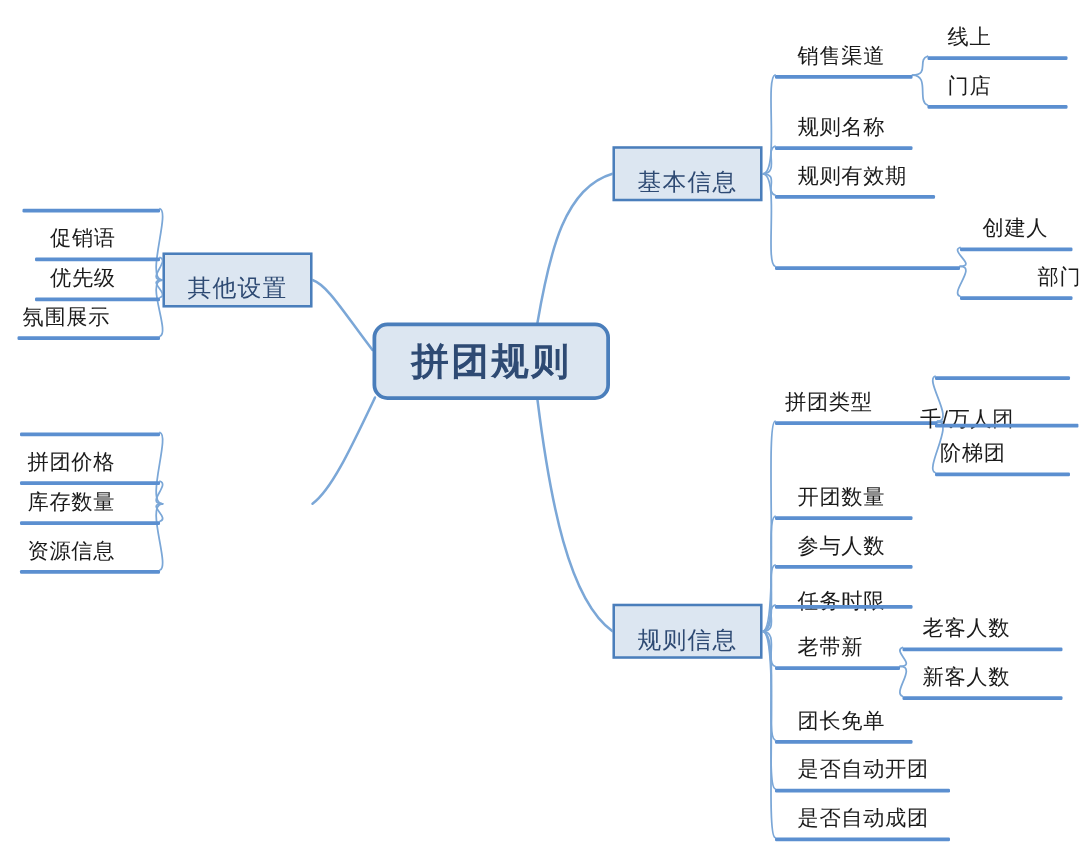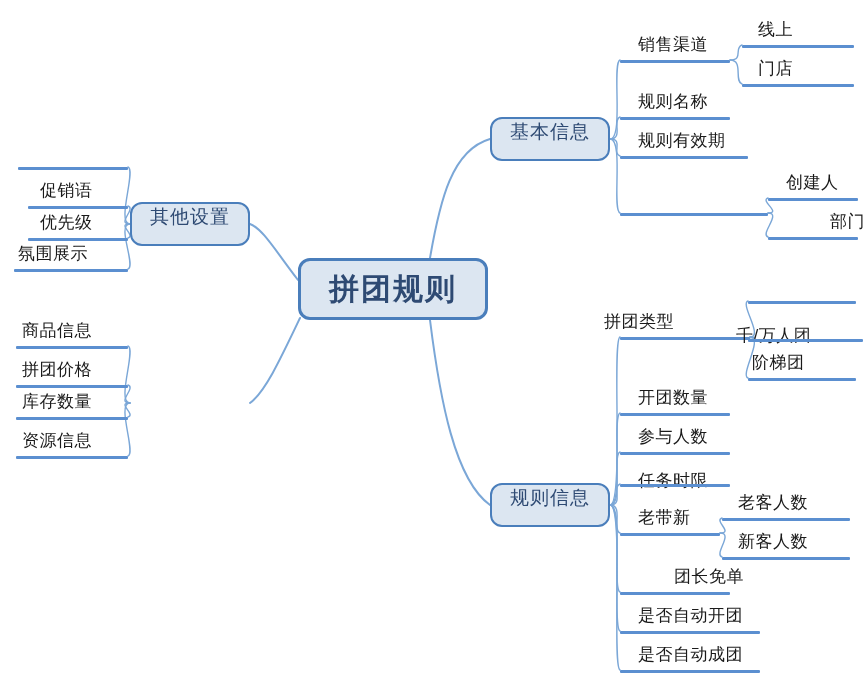--- a/index.html
+++ b/index.html
@@ -41,25 +41,25 @@
     color: #2e4a73;
     display: flex;
     align-items: center;
     justify-content: center;
     letter-spacing: 2px;
   }
   
   .node.branch {
     background: #dce6f1;
     border: 2px solid #4a7ebb;
-    border-radius: 12px;
+    border-radius: 0;
     font-size: 19px;
     color: #2e4a73;
     display: flex;
-    align-items: flex-start;
+    align-items: flex-end;
     justify-content: center;
     letter-spacing: 1px;
   }
   
   .node.leaf {
     font-size: 17px;
     color: #1a1a1a;
     display: flex;
     align-items: flex-end;
     padding-bottom: 2px;
@@ -162,21 +162,21 @@
   <div class="node leaf align-left" style="left:786px; top:170px; width:70px; height:26px;">
     <span>创建人</span>
   </div>
   <div class="underline" style="left:768px; top:198px; width:90px;"></div>
 
   <div class="node leaf align-left" style="left:786px; top:209px; width:70px; height:26px;margin-left:44px;">
     <span>部门</span>
   </div>
   <div class="underline" style="left:768px; top:237px; width:90px;"></div>
 
-  <div class="node leaf align-left" style="left:604px; top:309px; width:110px; height:26px;text-align:right;">
+  <div class="node leaf align-left" style="left:628px; top:309px; width:110px; height:26px;text-align:right;">
     <span>拼团类型</span>
   </div>
   <div class="underline" style="left:620px; top:337px; width:130px;"></div>
 
   <div class="underline" style="left:748px; top:301px; width:108px;"></div>
 
   <div class="node leaf align-left" style="left:736px; top:311px; width:110px; height:26px;margin-top:12px;">
     <span>千/万人团</span>
   </div>
   <div class="underline" style="left:748px; top:339px; width:115px;"></div>
@@ -209,21 +209,21 @@
   <div class="node leaf align-left" style="left:738px; top:490px; width:100px; height:26px;">
     <span>老客人数</span>
   </div>
   <div class="underline" style="left:722px; top:518px; width:128px;"></div>
 
   <div class="node leaf align-left" style="left:738px; top:529px; width:100px; height:26px;">
     <span>新客人数</span>
   </div>
   <div class="underline" style="left:722px; top:557px; width:128px;"></div>
 
-  <div class="node leaf align-left" style="left:674px; top:564px; width:110px; height:26px;text-align:right;">
+  <div class="node leaf align-left" style="left:638px; top:564px; width:110px; height:26px;text-align:right;">
     <span>团长免单</span>
   </div>
   <div class="underline" style="left:620px; top:592px; width:110px;"></div>
 
   <div class="node leaf align-left" style="left:638px; top:603px; width:130px; height:26px;">
     <span>是否自动开团</span>
   </div>
   <div class="underline" style="left:620px; top:631px; width:140px;"></div>
 
   <div class="node leaf align-left" style="left:638px; top:642px; width:130px; height:26px;">
@@ -241,23 +241,20 @@
   <div class="node leaf align-left" style="left:40px; top:210px; width:90px; height:26px;">
     <span>优先级</span>
   </div>
   <div class="underline" style="left:28px; top:238px; width:100px;"></div>
 
   <div class="node leaf align-left" style="left:18px; top:241px; width:100px; height:26px;">
     <span>氛围展示</span>
   </div>
   <div class="underline" style="left:14px; top:269px; width:114px;"></div>
 
-  <div class="node leaf align-left" style="left:22px; top:318px; width:100px; height:26px;">
-    <span>商品信息</span>
-  </div>
   <div class="underline" style="left:16px; top:346px; width:112px;"></div>
 
   <div class="node leaf align-left" style="left:22px; top:357px; width:100px; height:26px;">
     <span>拼团价格</span>
   </div>
   <div class="underline" style="left:16px; top:385px; width:112px;"></div>
 
   <div class="node leaf align-left" style="left:22px; top:389px; width:100px; height:26px;">
     <span>库存数量</span>
   </div>

